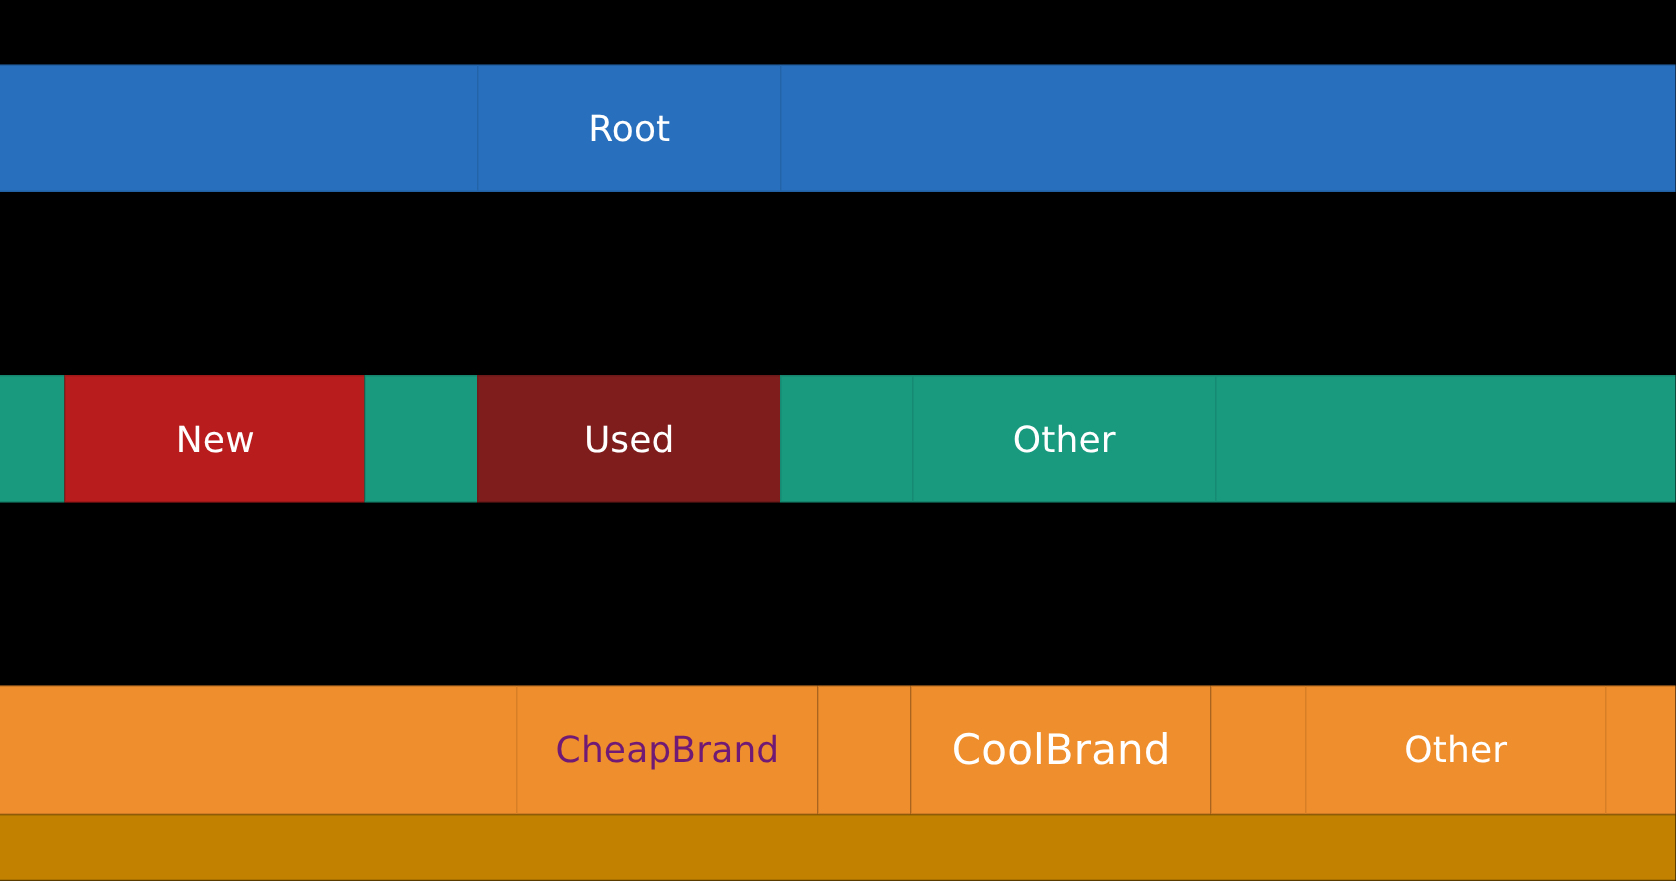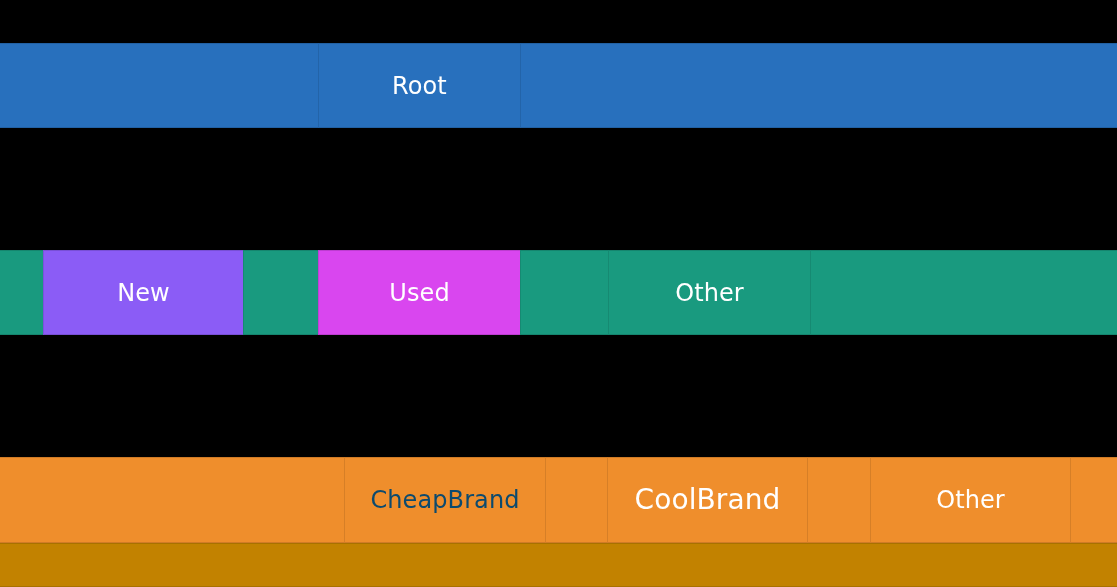--- a/index.html
+++ b/index.html
@@ -75,45 +75,45 @@
         <span class="node-label" style="font-size: 24px; color: rgb(255, 255, 255);">Root</span>
       </div>
       <div class="node seam-left seam-top seam-bottom" style="left: 520px; width: 597px; background: rgb(40, 112, 189);">
         <span class="node-label" style="font-size: 24px; color: rgb(255, 255, 255);"></span>
       </div>
     </div>
     <div class="level-row" style="top: 250px; height: 85px;">
       <div class="node seam-top seam-bottom" style="left: 0px; width: 43px; background: rgb(25, 154, 127);">
         <span class="node-label" style="font-size: 24px; color: rgb(255, 255, 255);"></span>
       </div>
-      <div class="node seam-left seam-top seam-bottom" style="left: 43px; width: 200px; background: #8b5cf6;">
+      <div class="node seam-left seam-top seam-bottom" style="left: 43px; width: 200px; background: #b91c1c;">
         <span class="node-label" style="font-size: 24px; color: rgb(255, 255, 255);">New</span>
       </div>
       <div class="node seam-left seam-top seam-bottom" style="left: 243px; width: 75px; background: rgb(25, 154, 127);">
         <span class="node-label" style="font-size: 24px; color: rgb(255, 255, 255);"></span>
       </div>
-      <div class="node seam-left seam-top seam-bottom" style="left: 318px; width: 202px; background: #d946ef;">
+      <div class="node seam-left seam-top seam-bottom" style="left: 318px; width: 202px; background: #7f1d1d;">
         <span class="node-label" style="font-size: 24px; color: rgb(255, 255, 255);">Used</span>
       </div>
       <div class="node seam-left seam-top seam-bottom" style="left: 520px; width: 88px; background: rgb(25, 154, 127);">
         <span class="node-label" style="font-size: 24px; color: rgb(255, 255, 255);"></span>
       </div>
       <div class="node seam-left seam-top seam-bottom" style="left: 608px; width: 202px; background: rgb(25, 154, 127);">
         <span class="node-label" style="font-size: 24px; color: rgb(255, 255, 255);">Other</span>
       </div>
       <div class="node seam-left seam-top seam-bottom" style="left: 810px; width: 307px; background: rgb(25, 154, 127);">
         <span class="node-label" style="font-size: 24px; color: rgb(255, 255, 255);"></span>
       </div>
     </div>
     <div class="level-row" style="top: 457px; height: 86px;">
       <div class="node seam-top seam-bottom" style="left: 0px; width: 344px; background: rgb(239, 142, 44);">
         <span class="node-label" style="font-size: 24px; color: rgb(255, 255, 255);"></span>
       </div>
       <div class="node seam-left seam-top seam-bottom" style="left: 344px; width: 201px; background: rgb(239, 142, 44);">
-        <span class="node-label" style="font-size: 24px; color: #0c4a6e;">CheapBrand</span>
+        <span class="node-label" style="font-size: 24px; color: #701a75;">CheapBrand</span>
       </div>
       <div class="node seam-left seam-top seam-bottom" style="left: 545px; width: 62px; background: rgb(239, 142, 44);">
         <span class="node-label" style="font-size: 24px; color: rgb(255, 255, 255);"></span>
       </div>
       <div class="node seam-left seam-top seam-bottom" style="left: 607px; width: 200px; background: rgb(239, 142, 44);">
         <span class="node-label" style="font-size: 28px; color: rgb(255, 255, 255);">CoolBrand</span>
       </div>
       <div class="node seam-left seam-top seam-bottom" style="left: 807px; width: 63px; background: rgb(239, 142, 44);">
         <span class="node-label" style="font-size: 24px; color: rgb(255, 255, 255);"></span>
       </div>

